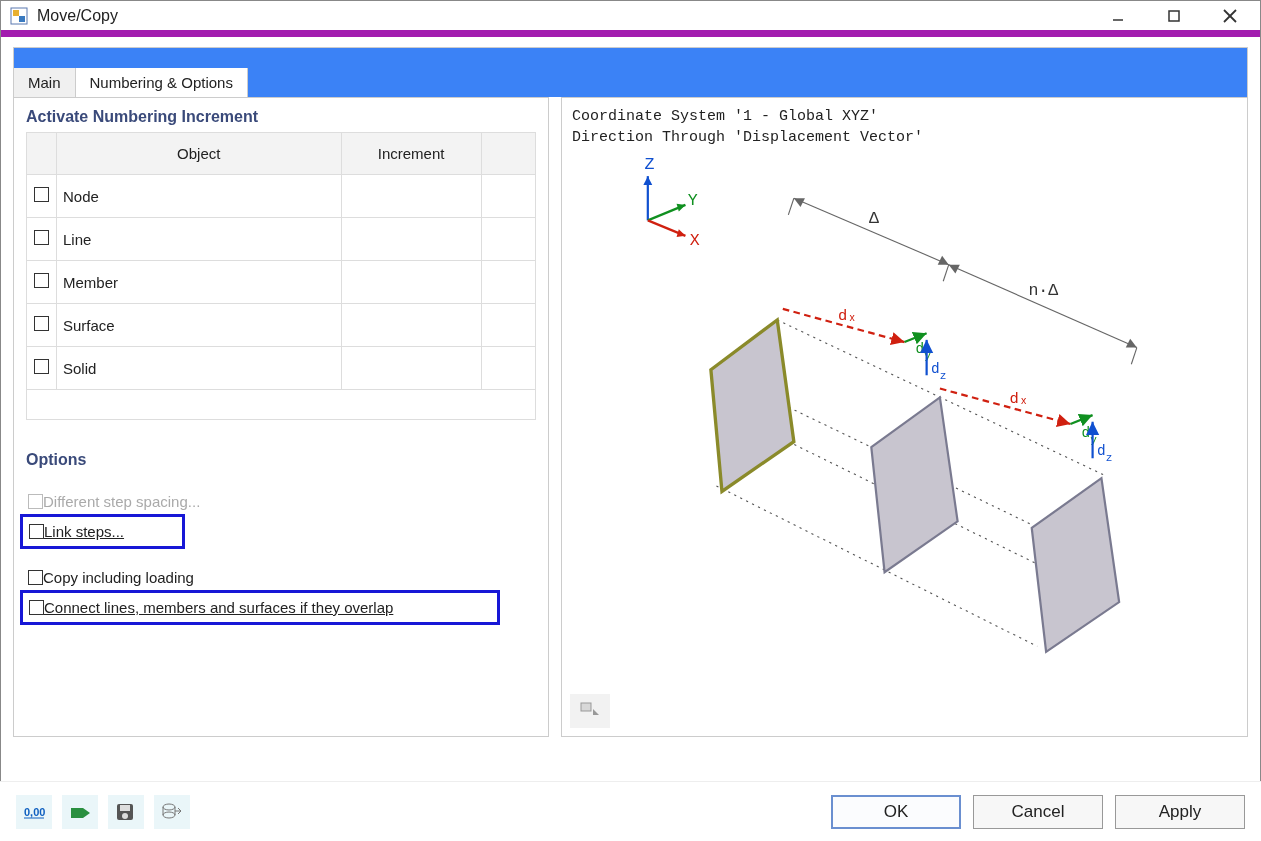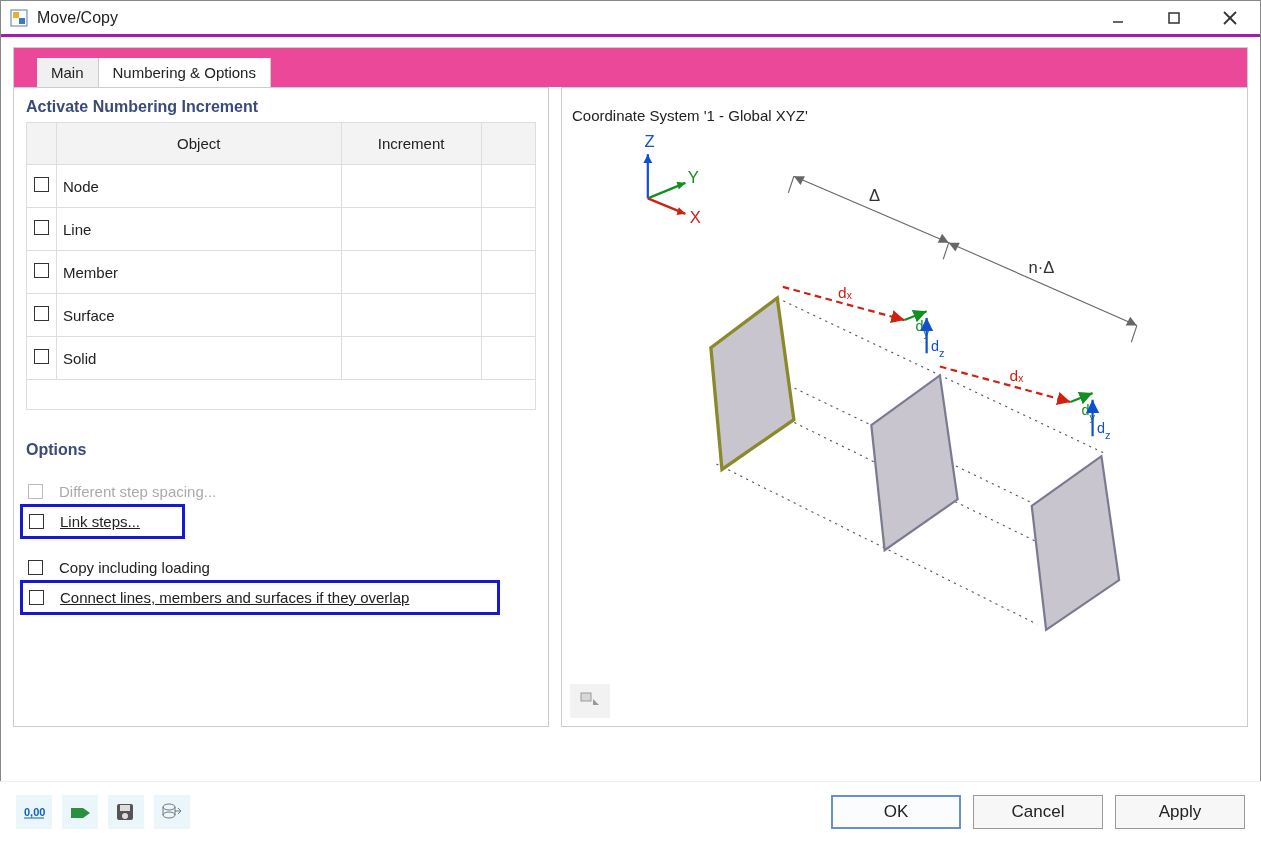--- a/index.html
+++ b/index.html
@@ -12,68 +12,68 @@
     height: 841px;
     overflow: hidden;
     border: 1px solid #888;
   }
   
   .titlebar {
     height: 36px;
     display: flex;
     align-items: center;
     padding: 0 8px;
-    border-bottom: 3px solid #a21caf;
+    border-bottom: 7px solid #a21caf;
   }
   .titlebar .app-icon {
     width: 20px; height: 20px;
     margin-right: 8px;
     display: flex; align-items: center; justify-content: center;
   }
   .titlebar .title { font-size: 16px; }
   .titlebar .win-controls { margin-left: auto; display: flex; gap: 28px; padding-right: 8px; }
   .win-btn { width: 28px; height: 28px; display:flex; align-items:center; justify-content:center; cursor:pointer; }
 
   
   .content { padding: 10px 12px 0 12px; }
-  .tabrow { height: 40px; display:flex; align-items:flex-end; background:#ec4899; border:1px solid #ccc; border-bottom:none;padding-left:23px; }
+  .tabrow { height: 50px; display:flex; align-items:flex-end; background:#3b82f6; border:1px solid #ccc; border-bottom:none; }
   .tab {
     padding: 6px 14px;
     font-size: 15px;
     cursor: pointer;
     border-right: 1px solid #ccc;
   }
   .tab.active { background:#fff; }
   .tab.inactive { background:#f0f0f0; }
 
   .panels { display:flex; gap:12px; }
   .left-panel, .right-panel {
     border:1px solid #ccc;
     background:#fff;
     height: 640px;
   }
   .left-panel { width: 536px; padding: 10px 12px; }
-  .right-panel { flex:1; padding: 17px 10px; position:relative; }
+  .right-panel { flex:1; padding: 8px 10px; position:relative;font-family:Liberation Mono, monospace; }
 
   .section-title { color:#3a4a7a; font-weight:600; font-size:16px; margin-bottom:6px; }
 
   
   .num-table { width:100%; border-collapse: collapse; font-size:15px; }
   .num-table th, .num-table td { border:1px solid #ddd; text-align:left; height:26px; padding:12px 6px; }
   .num-table th { background:#f3f3f3; font-weight:400; text-align:center; }
   .num-table td.chk { width:30px; text-align:center; }
   .num-table td.inc { width:140px; }
   .chkbox {
     display:inline-block; width:15px; height:15px; border:1.5px solid #333; background:#fff;
   }
   .blank-row td { height:30px; }
 
   
   .options { margin-top: 31px; }
-  .opt-row { display:flex; align-items:center; gap:16px; padding:4px 2px; font-size:15px; }
+  .opt-row { display:flex; align-items:center; gap:0; padding:4px 2px; font-size:15px; }
   .opt-row.disabled { color:#aaa; }
   .opt-row.disabled .chkbox { border-color:#bbb; }
   .highlight { border:3px solid #1717d6; padding:2px 4px; margin-left:-6px;text-decoration:underline; }
   .opt-spacer { height: 16px; }
 
   
   .diag-header { font-size:15px; line-height:1.4; margin-bottom:6px; }
   .diag-svg-wrap { width:100%; height:520px; }
   .icon-btn-small {
     position:absolute; bottom:8px; left:8px;
@@ -213,20 +213,21 @@
             <span class="chkbox"></span>
             <span>Connect lines, members and surfaces if they overlap</span>
           </div>
         </div>
       </div>
     </div>
 
     <div class="right-panel">
       <div class="diag-header">
         <div>Coordinate System '1 - Global XYZ'</div>
+        <div>Direction Through 'Displacement Vector'</div>
       </div>
       <div class="diag-svg-wrap">
         <svg viewBox="0 0 580 470" width="100%" height="100%">
 
           <g transform="translate(58,60)">
             <line x1="0" y1="0" x2="0" y2="-40" stroke="#1050d0" stroke-width="2"></line>
             <polygon points="0,-40 -4,-32 4,-32" fill="#1050d0"></polygon>
             <text x="-3" y="-46" fill="#1050d0" font-size="15">Z</text>
             <line x1="0" y1="0" x2="34" y2="-14" stroke="#109020" stroke-width="2"></line>
             <polygon points="34,-14 26,-15 28,-8" fill="#109020"></polygon>

